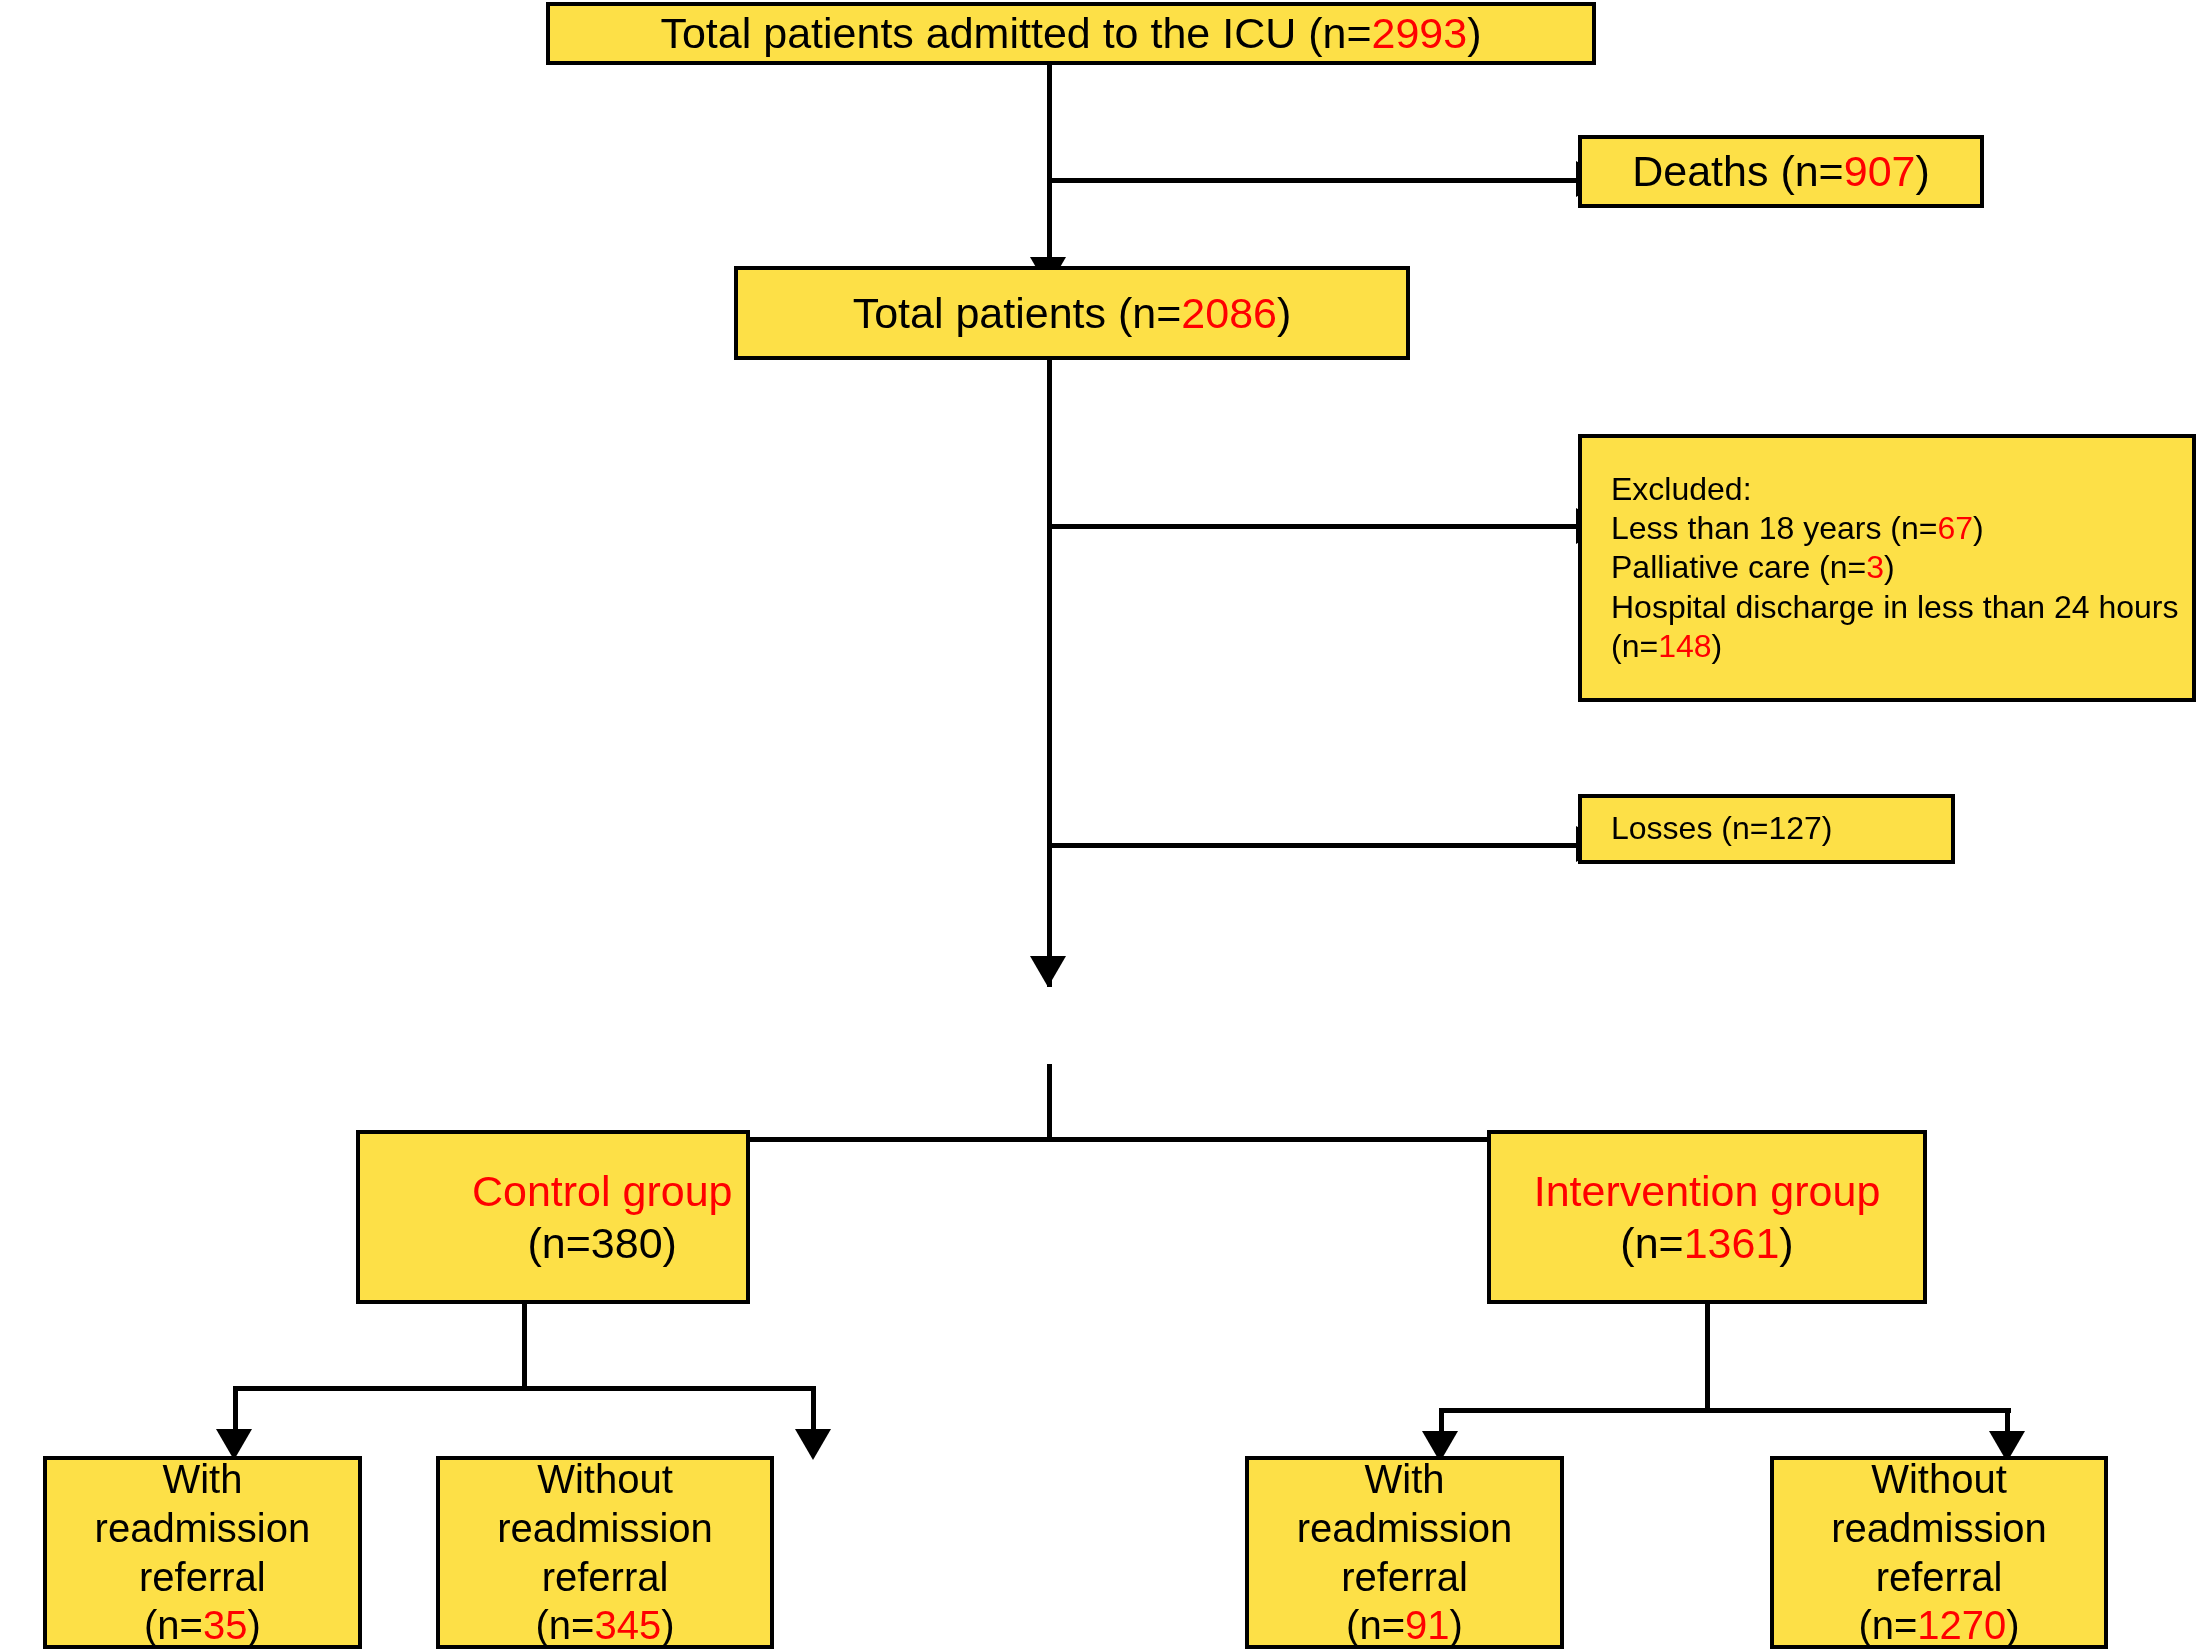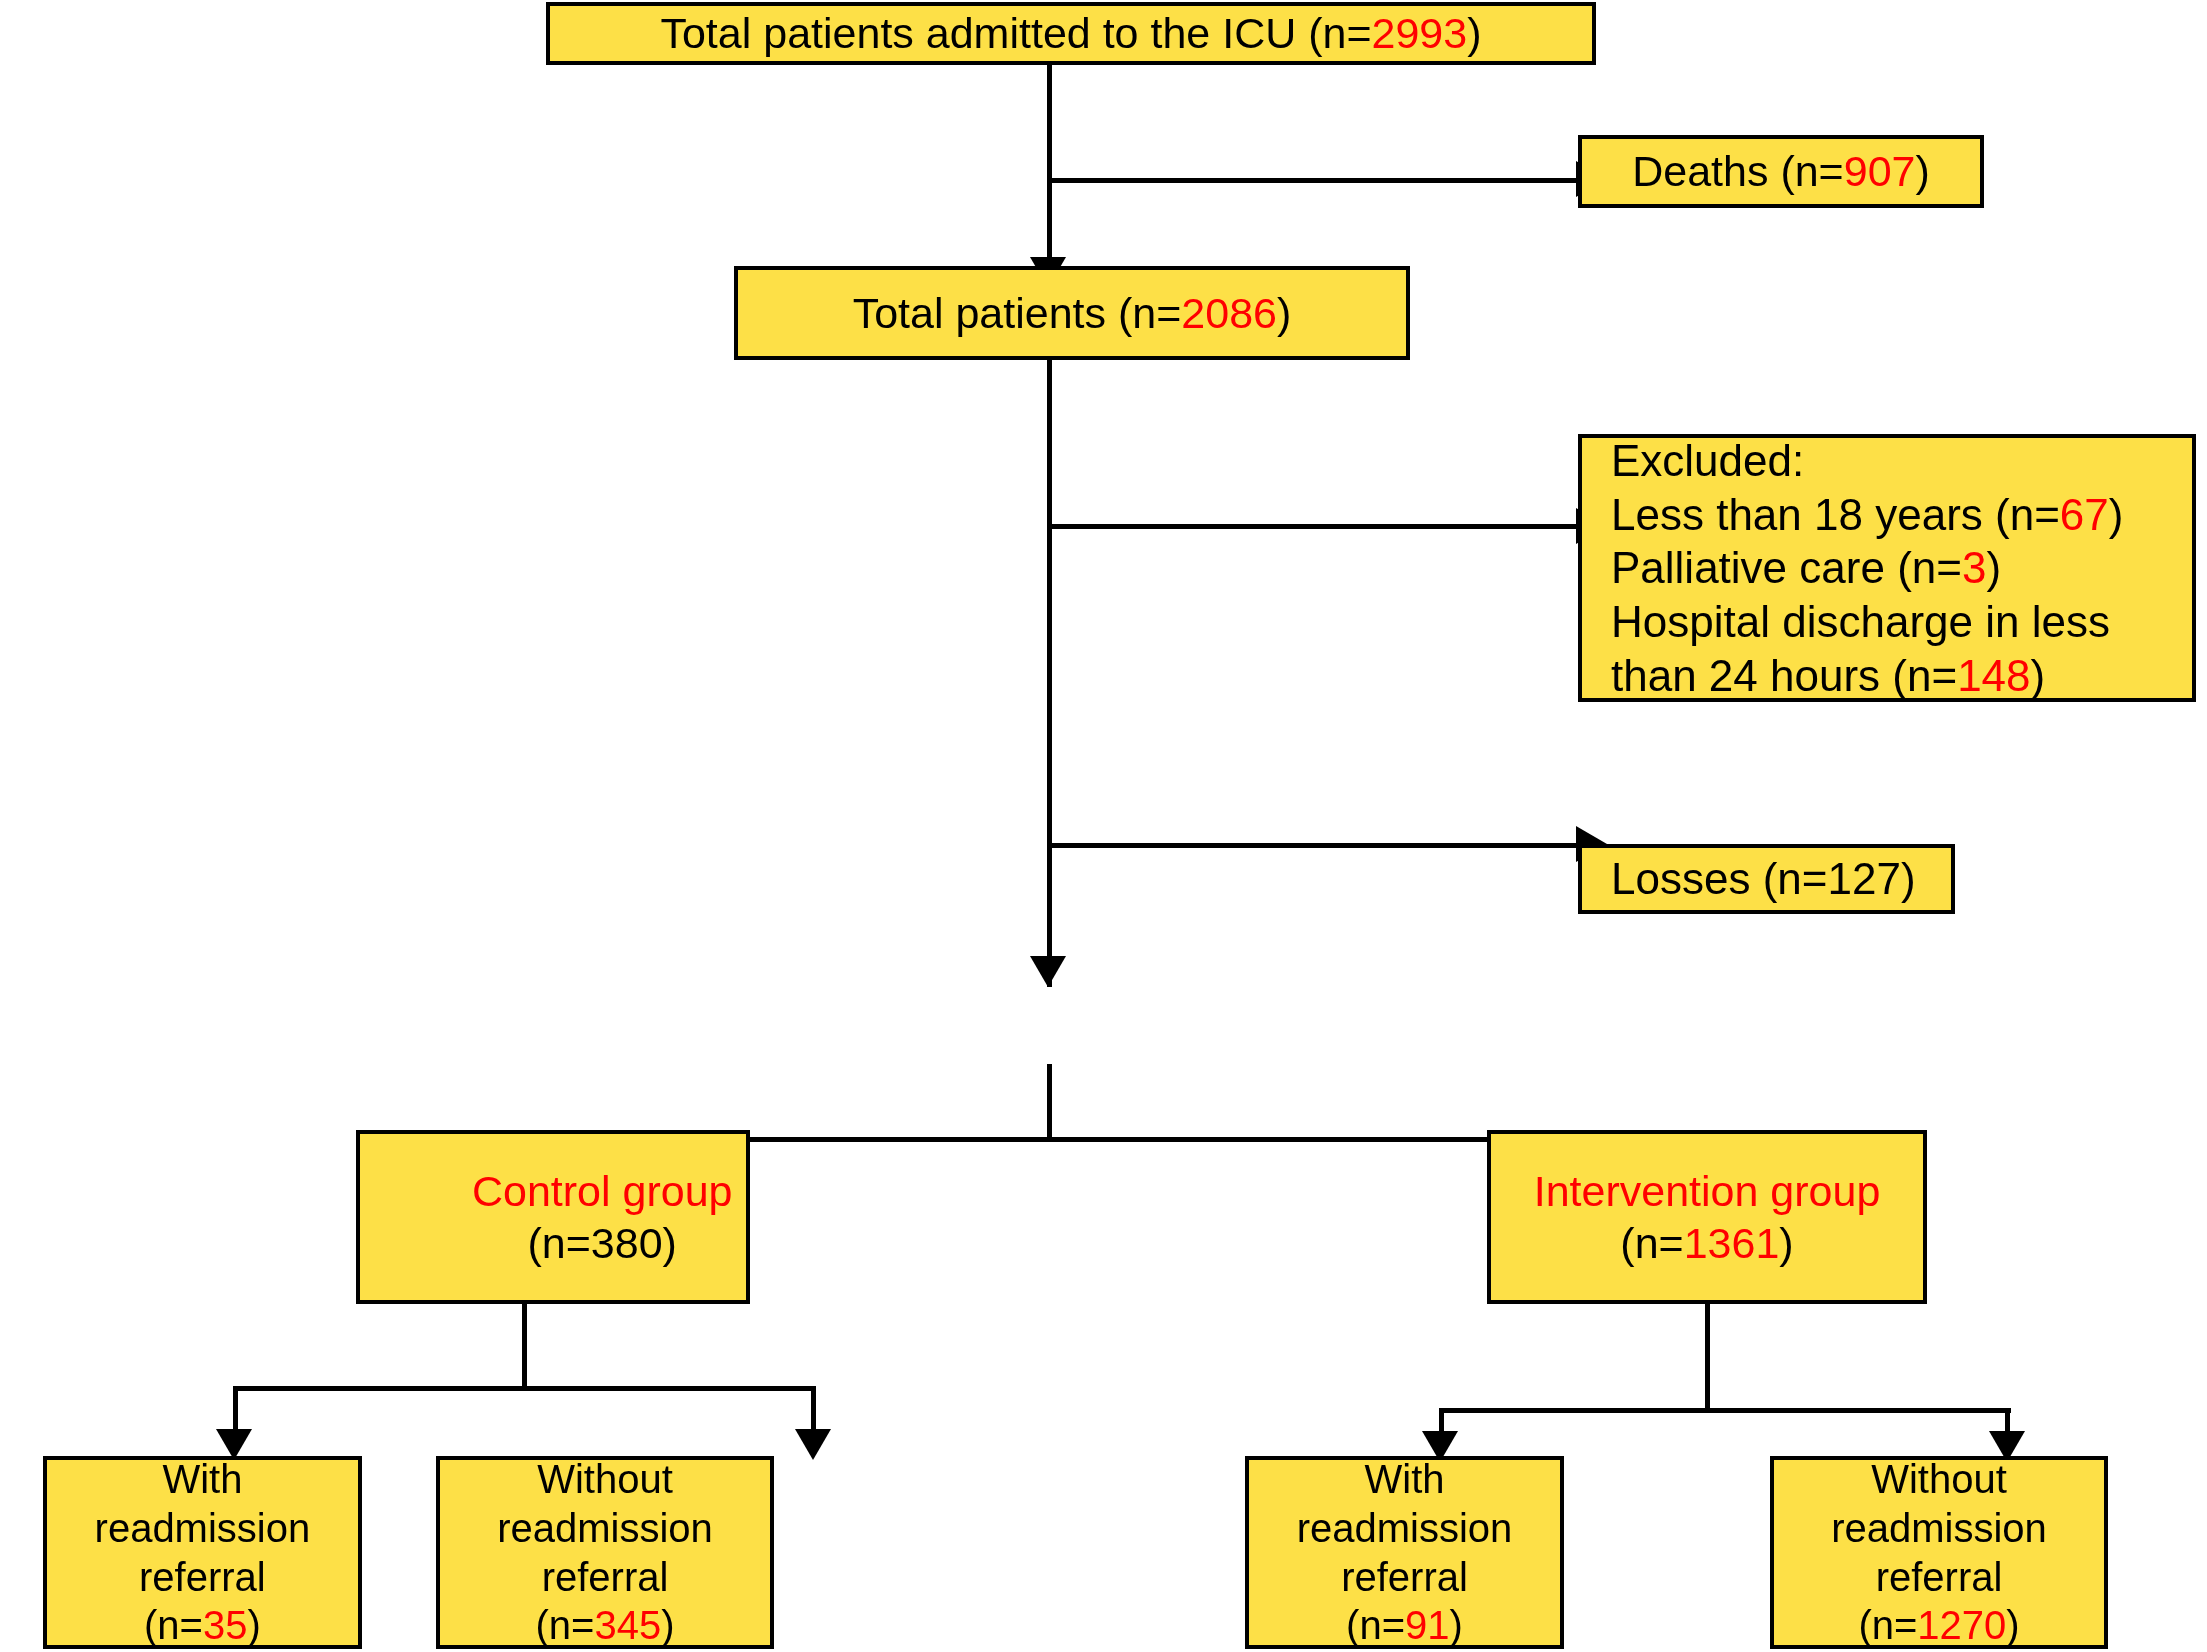--- a/index.html
+++ b/index.html
@@ -28,21 +28,21 @@
     text-align: center;
     color: #000000;
     line-height: 1.22;
     z-index: 4;
   }
   .node .txt { display: block; padding: 0 13.5px; }
   .node.left-align { justify-content: flex-start; text-align: left; }
   .node.left-align .txt { padding: 0 9.7px 0 29px; }
 
   .fs-big   { font-size: 43px; }
-  .fs-mid   { font-size: 44px; }
+  .fs-mid   { font-size: 32px; }
   .fs-small { font-size: 40px; margin-left: 40px; }
 
   .red { color: #ff0000; }
 
   
   .vline, .hline {
     position: absolute;
     background: #000000;
     z-index: 2;
   }
@@ -127,21 +127,21 @@
 
   <div class="node left-align fs-mid" style="left:1578px; top:434px; width:618px; height:268px;">
     <span class="txt">
       <span>Excluded:</span><br>
       <span>Less than 18 years (n=</span><span class="red">67</span><span>)</span><br>
       <span>Palliative care (n=</span><span class="red">3</span><span>)</span><br>
       <span>Hospital discharge in less than 24 hours (n=</span><span class="red">148</span><span>)</span>
     </span>
   </div>
 
-  <div class="node left-align fs-mid" style="left:1578px; top:844px; width:377px; height:70px;">
+  <div class="node left-align fs-mid" style="left:1578px; top:794px; width:377px; height:70px;">
     <span class="txt">
       <span>Losses (n=</span><span>127</span><span>)</span>
     </span>
   </div>
 
 
   <div class="node fs-big" style="left:356px; top:1130px; width:394px; height:174px;justify-content:flex-end;">
     <span class="txt">
       <span class="red">Control group</span><br>
       <span>(n=</span><span>380</span><span>)</span>

